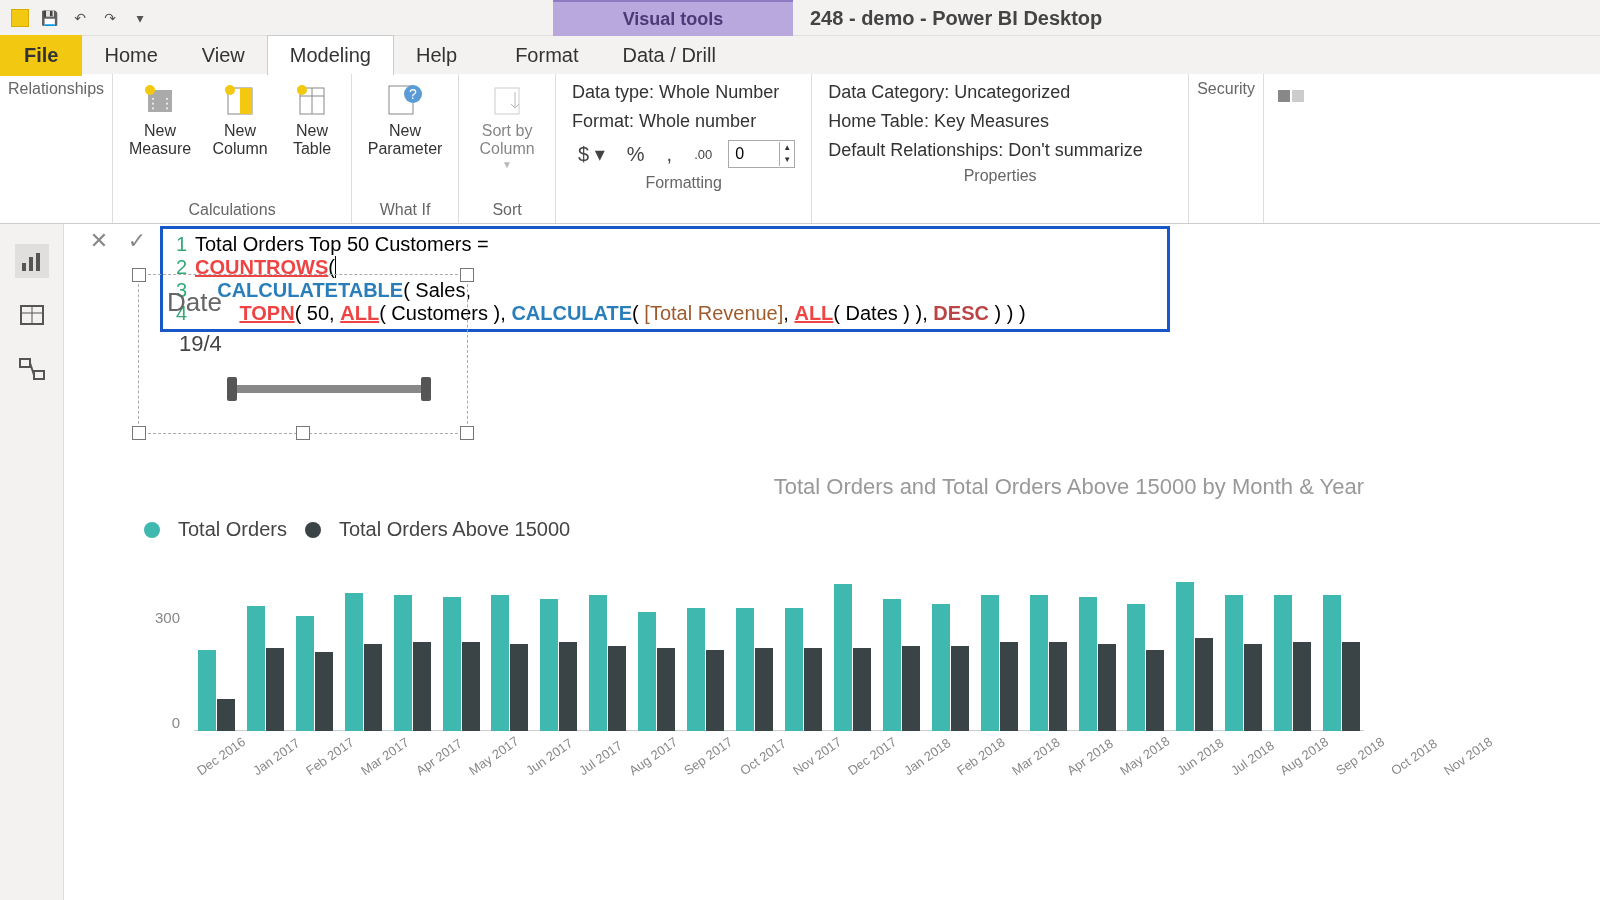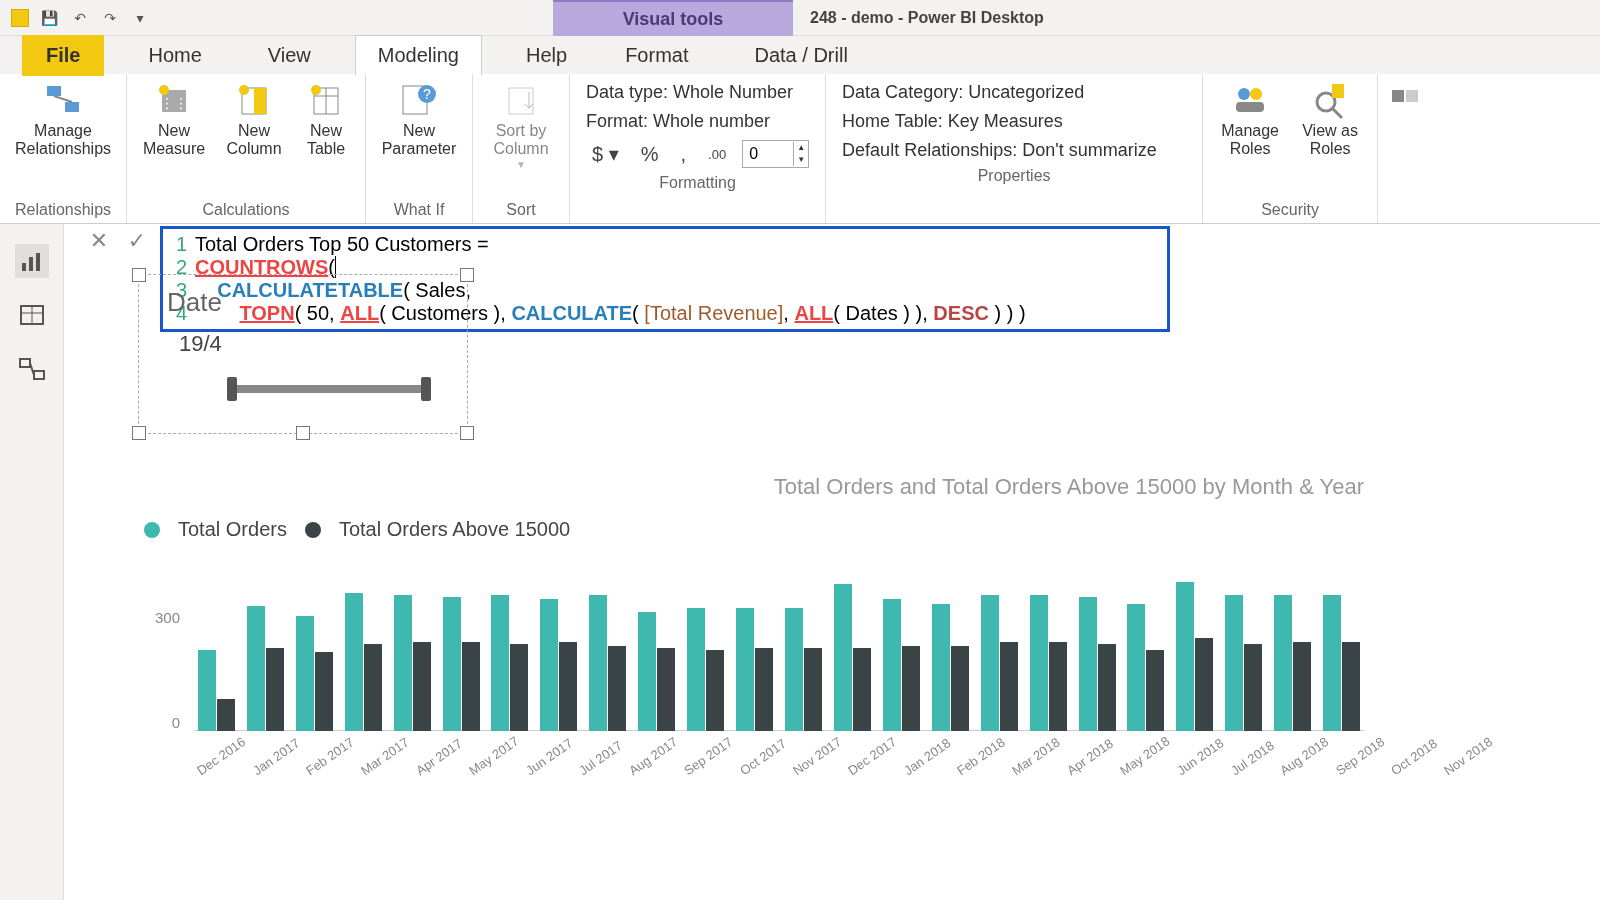--- a/index.html
+++ b/index.html
@@ -4,25 +4,25 @@
 <style>
   * { box-sizing: border-box; margin: 0; padding: 0; font-family: "Segoe UI", sans-serif; }
   body { background: #fff; width: 1600px; height: 900px; overflow: hidden; font-size: 14px; }
 
   
   .titlebar { height: 36px; display: flex; align-items: center; background: #f3f2f1; border-bottom: 1px solid #e1dfdd; }
   .qat { display: flex; align-items: center; gap: 6px; padding: 0 8px; }
   .qat-icon { width: 24px; height: 24px; display: flex; align-items: center; justify-content: center; color: #555; }
   .logo { width: 18px; height: 18px; background: #f2c811; border: 1px solid #d8ad00; }
   .visual-tools-tab { position: absolute; left: 553px; top: 0; width: 240px; height: 36px; background: #b8a8dd; color: #4a3a78; display: flex; align-items: center; justify-content: center; font-weight: 600; border-top: 2px solid #8e7cc3; font-size: 18px;}
-  .window-title { position: absolute; left: 810px; top: 0; height: 36px; display: flex; align-items: center; color: #444; font-weight: 600; font-size: 16px; }
+  .window-title { position: absolute; left: 810px; top: 0; height: 36px; display: flex; align-items: center; color: #444; font-weight: 600; font-size: 20px; }
 
   
   .tabs { height: 38px; display: flex; align-items: center; background: #f3f2f1; }
-  .tab { padding: 8px 22px; font-size: 20px; color: #333; cursor: pointer; margin-left: 22px; }
+  .tab { padding: 8px 22px; font-size: 20px; color: #333; cursor: pointer; }
   .tab.file { background: #f2c811; color: #333; font-weight: 600; padding: 9px 24px; }
   .tab.active { background: #fff; border: 1px solid #ccc; border-bottom: none; }
 
   
   .ribbon { height: 150px; display: flex; background: #fff; border-bottom: 1px solid #ccc; }
   .group { border-right: 1px solid #ddd; padding: 4px 8px 2px 8px; display: flex; flex-direction: column; align-items: center; }
   .group-items { display: flex; gap: 2px; flex: 1; align-items: flex-start; }
   .rbtn { display: flex; flex-direction: column; align-items: center; justify-content: flex-start; width: 78px; text-align: center; font-size: 16px; color: #333; padding: 2px 2px; line-height: 1.15; cursor: pointer; }
   .rbtn .ricon { width: 40px; height: 40px; margin-bottom: 2px; display:flex; align-items:center; justify-content:center;}
   .group-label { font-size: 16px; color: #666; padding: 2px 0; }
@@ -104,32 +104,20 @@
   <div class="tab">View</div>
   <div class="tab active">Modeling</div>
   <div class="tab">Help</div>
   <div class="tab" style="margin-left:14px">Format</div>
   <div class="tab">Data / Drill</div>
 </div>
 
 <div class="ribbon">
 
   <div class="group">
-    <div class="group-items">
-      <div class="rbtn" style="width:110px">
-        <div class="ricon">
-            <svg width="40" height="40">
-              <rect x="4" y="6" width="14" height="10" fill="#5b9bd5"></rect>
-              <rect x="22" y="22" width="14" height="10" fill="#5b9bd5"></rect>
-              <line x1="11" y1="16" x2="29" y2="22" stroke="#888" stroke-width="2"></line>
-            </svg>
-          </div>
-        <span>Manage Relationships</span>
-      </div>
-    </div>
     <div class="group-label">Relationships</div>
   </div>
 
   <div class="group">
     <div class="group-items">
       <div class="rbtn">
         <div class="ricon">
             <svg width="36" height="36">
               <rect x="6" y="8" width="24" height="22" fill="#aaa"></rect>
               <text x="18" y="26" text-anchor="middle" fill="#fff" font-size="14">⋮⋮</text>
@@ -219,42 +207,20 @@
   <div class="group">
     <div class="prop-lines" style="min-width:360px">
       <div class="prop-line drop">Data Category: Uncategorized</div>
       <div class="prop-line drop">Home Table: Key Measures</div>
       <div class="prop-line drop">Default Relationships: Don't summarize</div>
     </div>
     <div class="group-label">Properties</div>
   </div>
 
   <div class="group">
-    <div class="group-items">
-      <div class="rbtn">
-        <div class="ricon">
-            <svg width="40" height="40">
-              <circle cx="14" cy="14" r="6" fill="#5b9bd5"></circle>
-              <circle cx="26" cy="14" r="6" fill="#f2c811"></circle>
-              <rect x="6" y="22" width="28" height="10" rx="4" fill="#888"></rect>
-            </svg>
-          </div>
-        <span>Manage Roles</span>
-      </div>
-      <div class="rbtn">
-        <div class="ricon">
-            <svg width="40" height="40">
-              <circle cx="16" cy="22" r="9" fill="none" stroke="#888" stroke-width="3"></circle>
-              <line x1="23" y1="29" x2="32" y2="38" stroke="#888" stroke-width="3"></line>
-              <rect x="22" y="4" width="12" height="14" fill="#f2c811"></rect>
-            </svg>
-          </div>
-        <span>View as Roles</span>
-      </div>
-    </div>
     <div class="group-label">Security</div>
   </div>
 
   <div class="group" style="border-right:none">
     <div class="group-items">
       <div class="rbtn" style="width:40px;overflow:hidden">
         <div class="ricon">
             <svg width="36" height="36">
               <rect x="4" y="8" width="12" height="12" fill="#888"></rect>
               <rect x="18" y="8" width="12" height="12" fill="#ccc"></rect>

